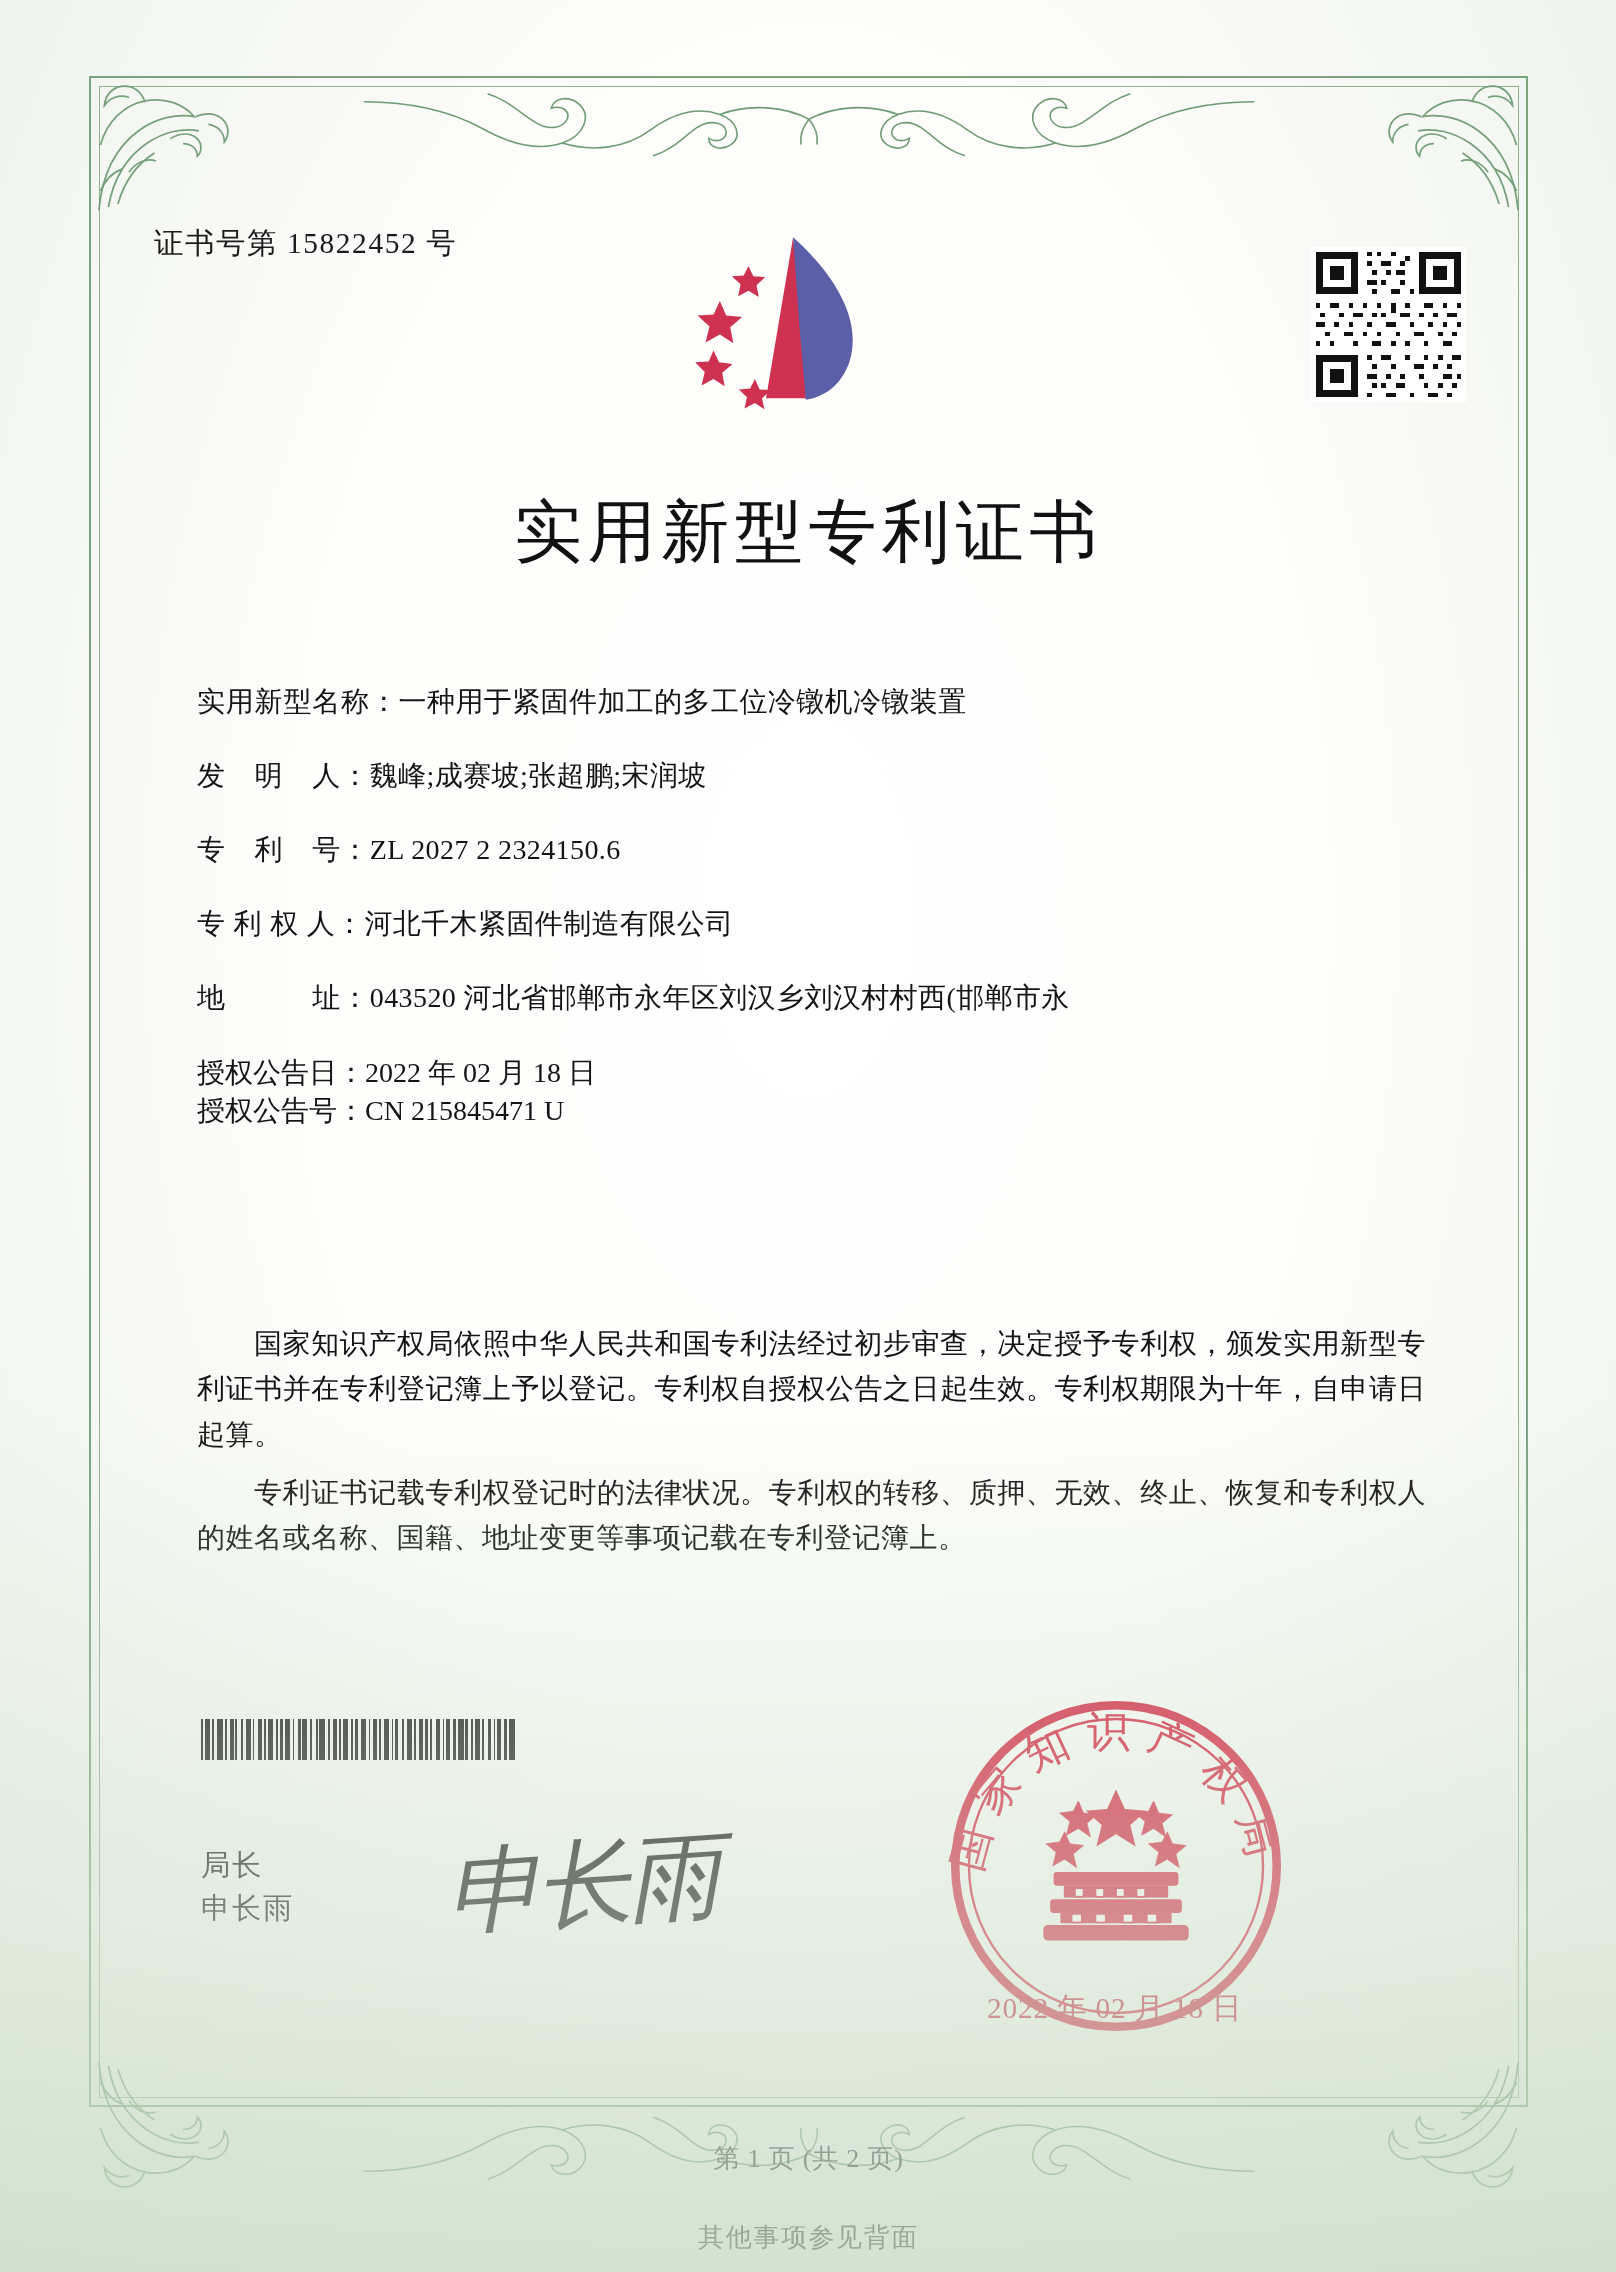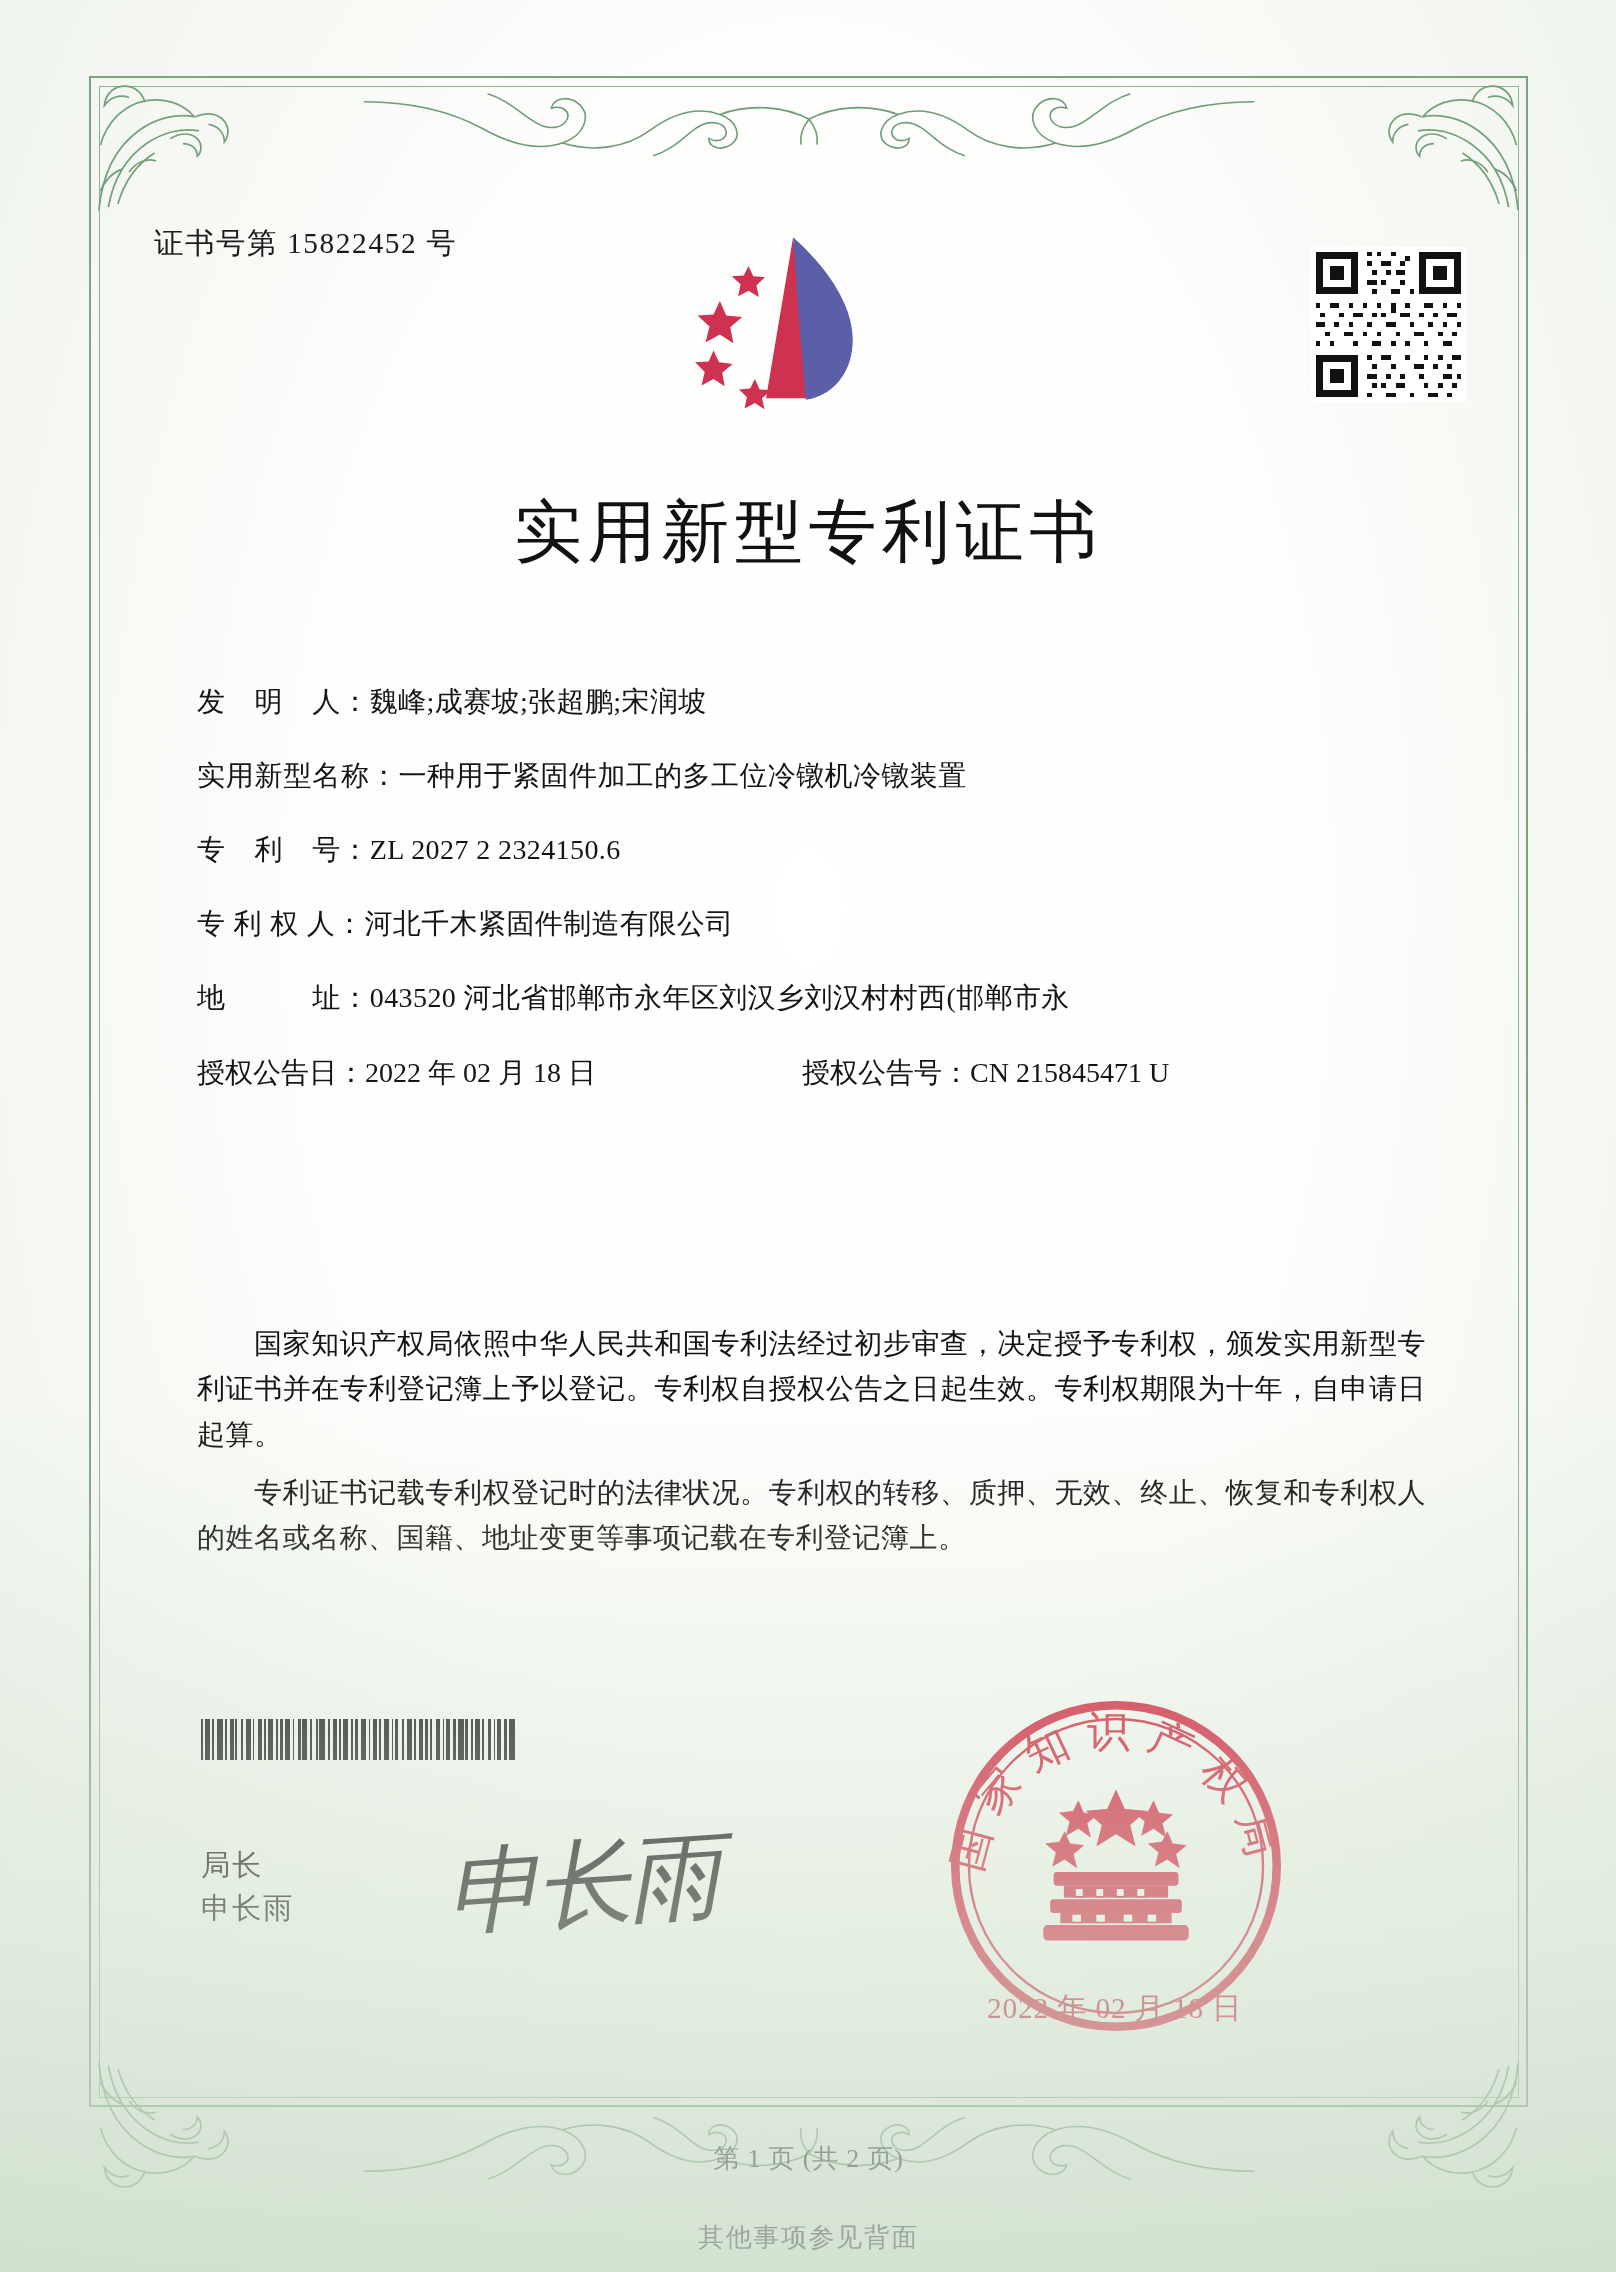--- a/index.html
+++ b/index.html
@@ -151,20 +151,21 @@
     letter-spacing: 0.4px;
   }
   .field .val .line2 { display: block; padding-left: 17.5px; }
 
   .field-row2 {
     display: flex;
     align-items: baseline;
     font-size: 28px;
     color: #141414;
     margin-bottom: 27px;
+    flex-direction: column;
   }
   .field-row2 .c1 { width: 605px; white-space: pre; }
   .field-row2 .c2 { white-space: pre; }
 
   
   .paras {
     position: absolute;
     left: 197px;
     top: 1321px;
     width: 1229px;
@@ -459,27 +460,27 @@
           <rect x="58" y="62" width="2" height="2"></rect>
       </g>
     </svg>
   </div>
 
   <div class="doc-title">实用新型专利证书</div>
 
   <div class="fields">
 
     <div class="field">
+      <span class="lbl">实用新型名称：</span>
+      <span class="val">一种用于紧固件加工的多工位冷镦机冷镦装置</span>
+    </div>
+
+    <div class="field">
       <span class="lbl">发　明　人：</span>
       <span class="val">魏峰;成赛坡;张超鹏;宋润坡</span>
-    </div>
-
-    <div class="field">
-      <span class="lbl">实用新型名称：</span>
-      <span class="val">一种用于紧固件加工的多工位冷镦机冷镦装置</span>
     </div>
 
     <div class="field">
       <span class="lbl">专　利　号：</span>
       <span class="val">ZL 2027 2 2324150.6</span>
     </div>
 
 
     <div class="field">
       <span class="lbl">专 利 权 人：</span>

